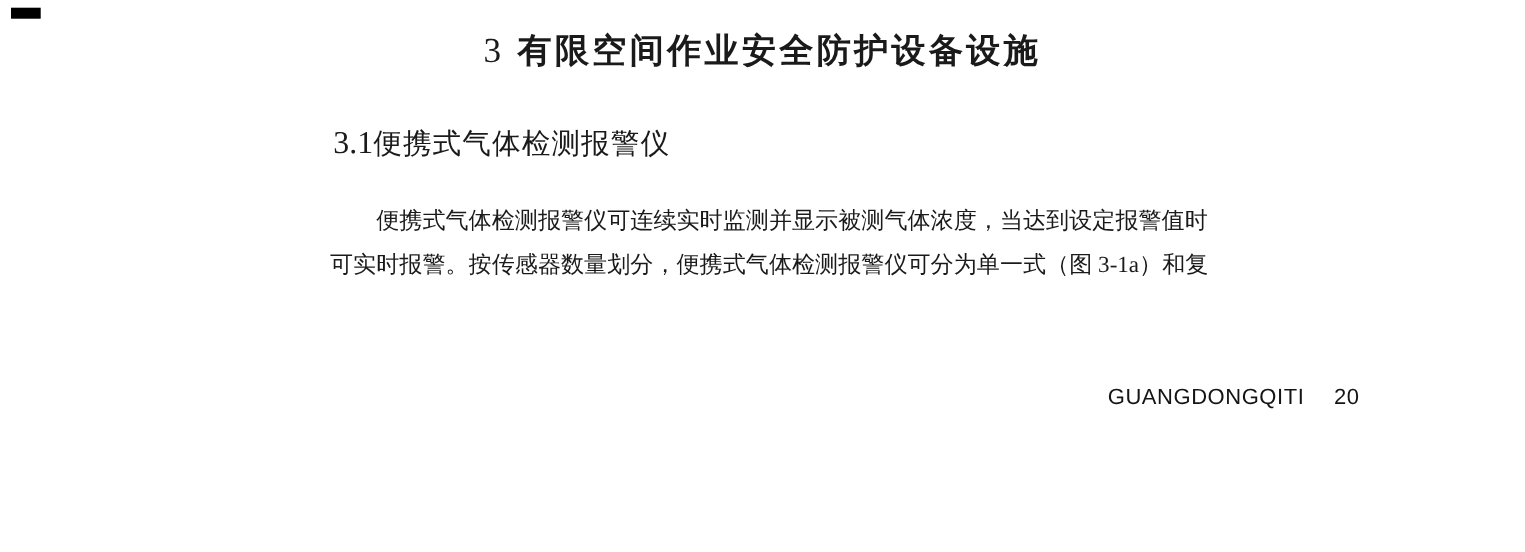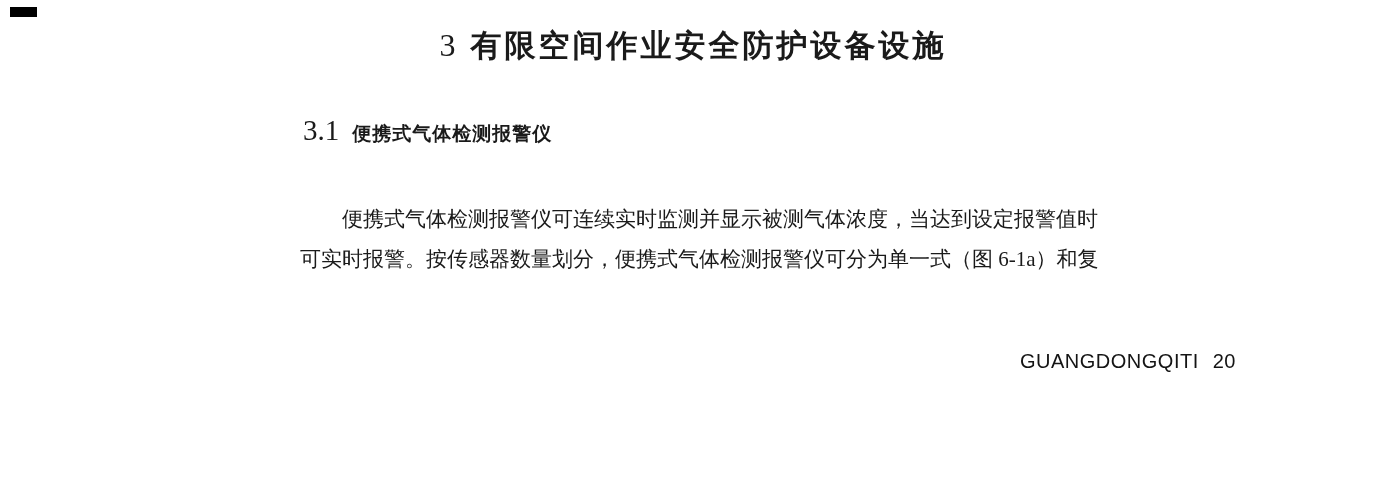--- a/index.html
+++ b/index.html
@@ -51,58 +51,56 @@
   .section-heading {
     position: absolute;
     top: 110px;
     left: 303px;
     line-height: 40px;
     white-space: nowrap;
   }
   .section-heading .num {
     font-family: "Liberation Serif", "DejaVu Serif", serif;
     font-size: 29px;
-    margin-right: 13px;
   }
   .section-heading .cjk {
     font-family: "Liberation Sans", "DejaVu Sans", sans-serif;
-    font-weight: 700;
-    font-size: 19px;
+    font-weight: 400;
+    font-size: 26px;
     letter-spacing: 1px;
   }
   .body-paragraph {
     position: absolute;
     top: 180px;
     left: 300px;
     width: 778px;
     font-size: 21px;
     line-height: 40px;
     font-family: "Liberation Serif", "DejaVu Serif", serif;
   }
   .body-paragraph .line {
     height: 40px;
     white-space: nowrap;
     text-align: justify;
     text-align-last: justify;
   }
   .body-paragraph .line.first {
     text-indent: 42px;
-    margin-top: 19px;
   }
   .body-paragraph .line.last {
     text-align: left;
     text-align-last: left;
   }
   .footer-line {
     position: absolute;
     top: 348px;
     right: 150px;
     display: flex;
     align-items: flex-start;
-    gap: 14px;
+    gap: 27px;
     font-family: "Liberation Sans", "DejaVu Sans", sans-serif;
     font-size: 20px;
     letter-spacing: 0.5px;
     color: #141414;
     line-height: 26px;
   }
 </style>
 </head>
 <body>
 
@@ -113,21 +111,21 @@
   <div class="chapter-title">
     <span class="num">3</span><span class="cjk">有限空间作业安全防护设备设施</span>
   </div>
 
   <div class="section-heading">
     <span class="num">3.1</span><span class="cjk">便携式气体检测报警仪</span>
   </div>
 
   <div class="body-paragraph">
     <div class="line first">便携式气体检测报警仪可连续实时监测并显示被测气体浓度，当达到设定报警值时</div>
-    <div class="line">可实时报警。按传感器数量划分，便携式气体检测报警仪可分为单一式（图 6-1a）和复</div>
+    <div class="line">可实时报警。按传感器数量划分，便携式气体检测报警仪可分为单一式（图 3-1a）和复</div>
   </div>
 
   <div class="footer-line">
     <span>GUANGDONGQITI</span>
     <span>20</span>
   </div>
 
 </div>
 
 </body></html>

